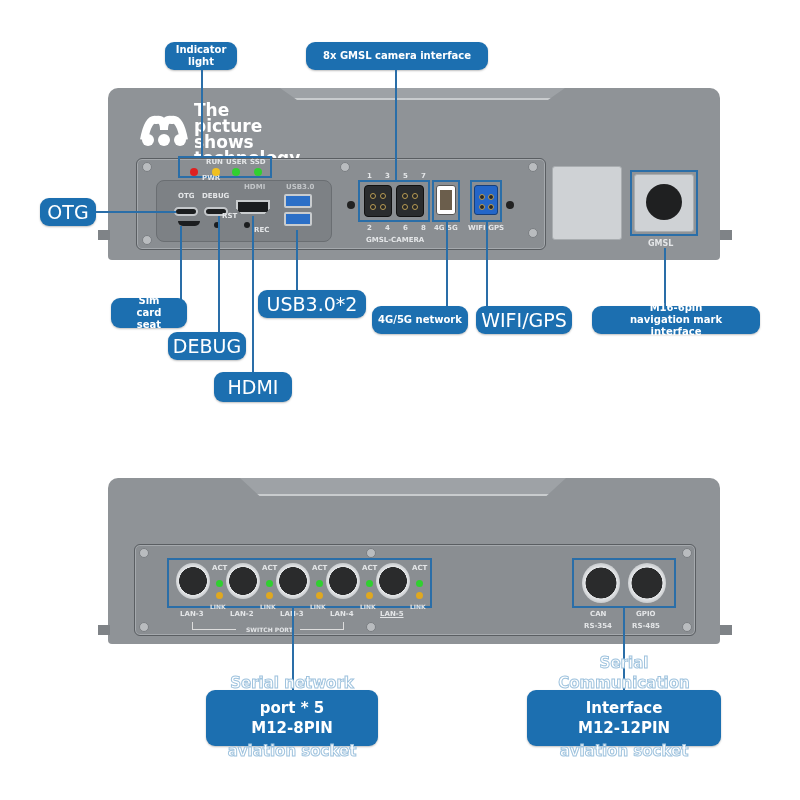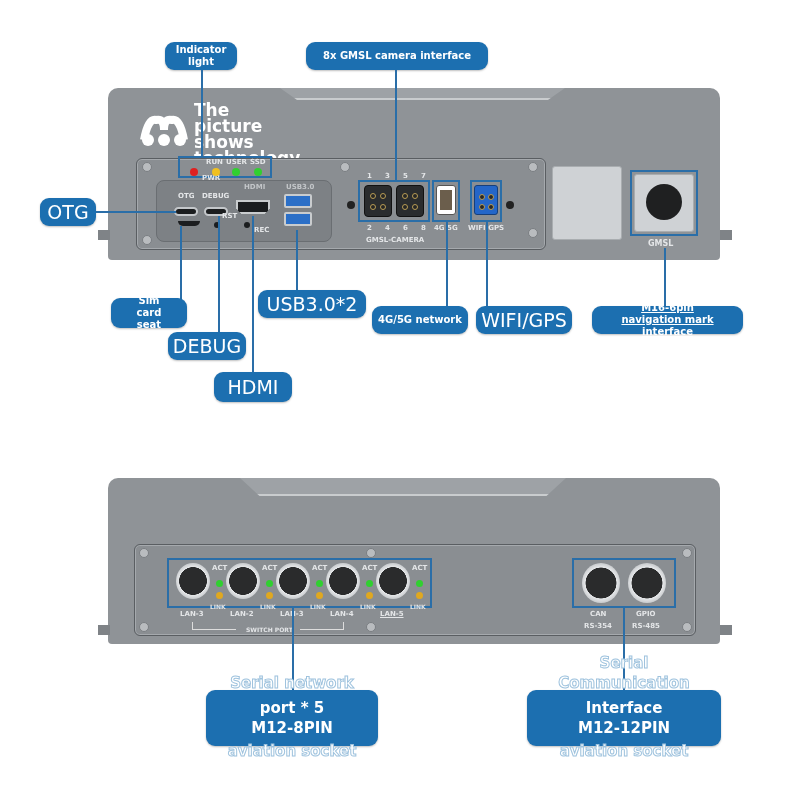--- a/index.html
+++ b/index.html
@@ -176,21 +176,21 @@
 <div class="vline" style="left:296px;top:230px;height:76px;"></div>
 <div class="callout big" style="left:258px;top:290px;width:108px;height:28px;">USB3.0*2</div>
 
 <div class="vline" style="left:446px;top:222px;height:84px;"></div>
 <div class="callout small" style="left:372px;top:306px;width:96px;height:28px;">4G/5G network</div>
 
 <div class="vline" style="left:486px;top:222px;height:84px;"></div>
 <div class="callout big" style="left:476px;top:306px;width:96px;height:28px;">WIFI/GPS</div>
 
 <div class="vline" style="left:664px;top:248px;height:58px;"></div>
-<div class="callout small" style="left:592px;top:306px;width:151px;height:28px;padding:12px 26px;text-decoration:underline;">M16-6pin navigation mark interface</div>
+<div class="callout small" style="left:592px;top:306px;width:168px;height:28px;padding:12px 26px;">M16-6pin navigation mark interface</div>
 
 <div class="device" style="left:108px;top:478px;width:612px;height:166px;"></div>
 <div class="handle" style="left:240px;top:478px;width:326px;height:18px;"></div>
 <div class="fin" style="left:98px;top:625px;"></div>
 <div class="fin" style="left:720px;top:625px;"></div>
 
 <div class="panel" style="left:134px;top:544px;width:562px;height:92px;"></div>
 <div class="screw" style="left:139px;top:548px;"></div>
 <div class="screw" style="left:139px;top:622px;"></div>
 <div class="screw" style="left:366px;top:548px;"></div>

